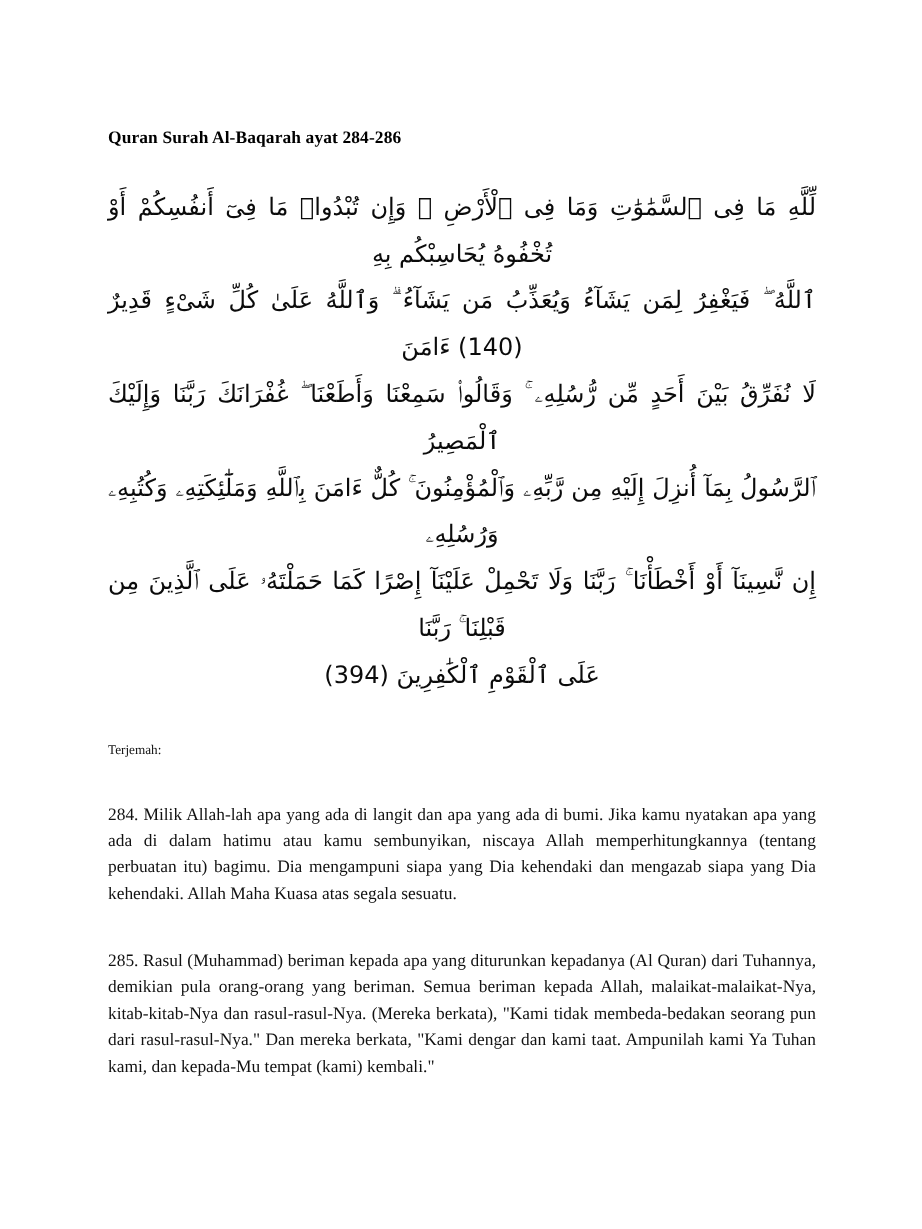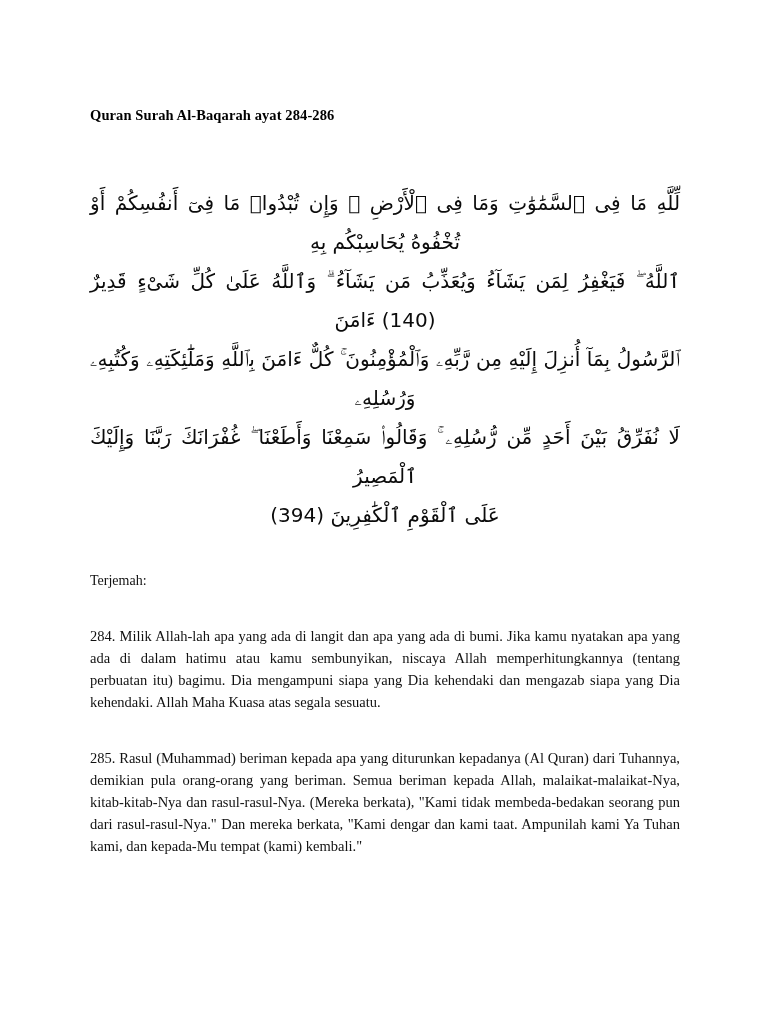--- a/index.html
+++ b/index.html
@@ -38,41 +38,41 @@
     font-size: 14.5px;
     font-weight: bold;
     line-height: 1.3;
     margin: 0 0 0 0;
     letter-spacing: 0.1px;
     color: #000000;
   }
 
   
   .arabic-block {
-    margin-top: 59px;
+    margin-top: 28px;
     direction: rtl;
     text-align: justify;
     text-align-last: center;
     unicode-bidi: isolate;
     font-family: "DejaVu Sans", "Liberation Sans", sans-serif;
     font-size: 20px;
     line-height: 1.95;
     color: #0b0b0b;
     width: 590px;
   }
   .arabic-line {
     display: block;
     direction: rtl;
     white-space: normal;
   }
 
   
   .terjemah-label {
     margin-top: 36px;
-    font-size: 14px;
+    font-size: 11px;
     line-height: 1.45;
     color: #111111;
   }
 
   .trans-para {
     margin-top: 34px;
     font-size: 14.5px;
     line-height: 1.52;
     text-align: justify;
     text-justify: inter-word;
@@ -84,22 +84,23 @@
 <body>
 
 <div class="page">
   <div class="content">
 
     <h1 class="doc-title">Quran Surah Al-Baqarah ayat 284-286</h1>
 
     <div class="arabic-block">
       <span class="arabic-line">لِّلَّهِ مَا فِى ٱلسَّمَٰوَٰتِ وَمَا فِى ٱلْأَرْضِ ۗ وَإِن تُبْدُوا۟ مَا فِىٓ أَنفُسِكُمْ أَوْ تُخْفُوهُ يُحَاسِبْكُم بِهِ</span>
       <span class="arabic-line">ٱللَّهُ ۖ فَيَغْفِرُ لِمَن يَشَآءُ وَيُعَذِّبُ مَن يَشَآءُ ۗ وَٱللَّهُ عَلَىٰ كُلِّ شَىْءٍ قَدِيرٌ (140) ءَامَنَ</span>
+      <span class="arabic-line">لَا نُفَرِّقُ بَيْنَ أَحَدٍ مِّن رُّسُلِهِۦ ۚ وَقَالُوا۟ سَمِعْنَا وَأَطَعْنَا ۖ غُفْرَانَكَ رَبَّنَا وَإِلَيْكَ ٱلْمَصِيرُ</span>
       <span class="arabic-line">ٱلرَّسُولُ بِمَآ أُنزِلَ إِلَيْهِ مِن رَّبِّهِۦ وَٱلْمُؤْمِنُونَ ۚ كُلٌّ ءَامَنَ بِٱللَّهِ وَمَلَٰٓئِكَتِهِۦ وَكُتُبِهِۦ وَرُسُلِهِۦ</span>
-      <span class="arabic-line">لَا نُفَرِّقُ بَيْنَ أَحَدٍ مِّن رُّسُلِهِۦ ۚ وَقَالُوا۟ سَمِعْنَا وَأَطَعْنَا ۖ غُفْرَانَكَ رَبَّنَا وَإِلَيْكَ ٱلْمَصِيرُ</span>
+      <span class="arabic-line">إِن نَّسِينَآ أَوْ أَخْطَأْنَا ۚ رَبَّنَا وَلَا تَحْمِلْ عَلَيْنَآ إِصْرًا كَمَا حَمَلْتَهُۥ عَلَى ٱلَّذِينَ مِن قَبْلِنَا ۚ رَبَّنَا</span>
       <span class="arabic-line">عَلَى ٱلْقَوْمِ ٱلْكَٰفِرِينَ (394)</span>
     </div>
 
     <p class="terjemah-label">Terjemah:</p>
 
     <p class="trans-para">284. Milik Allah-lah apa yang ada di langit dan apa yang ada di bumi. Jika kamu nyatakan apa yang ada di dalam hatimu atau kamu sembunyikan, niscaya Allah memperhitungkannya (tentang perbuatan itu) bagimu. Dia mengampuni siapa yang Dia kehendaki dan mengazab siapa yang Dia kehendaki. Allah Maha Kuasa atas segala sesuatu.</p>
 
     <p class="trans-para">285. Rasul (Muhammad) beriman kepada apa yang diturunkan kepadanya (Al Quran) dari Tuhannya, demikian pula orang-orang yang beriman. Semua beriman kepada Allah, malaikat-malaikat-Nya, kitab-kitab-Nya dan rasul-rasul-Nya. (Mereka berkata), "Kami tidak membeda-bedakan seorang pun dari rasul-rasul-Nya." Dan mereka berkata, "Kami dengar dan kami taat. Ampunilah kami Ya Tuhan kami, dan kepada-Mu tempat (kami) kembali."</p>
 
   </div>

